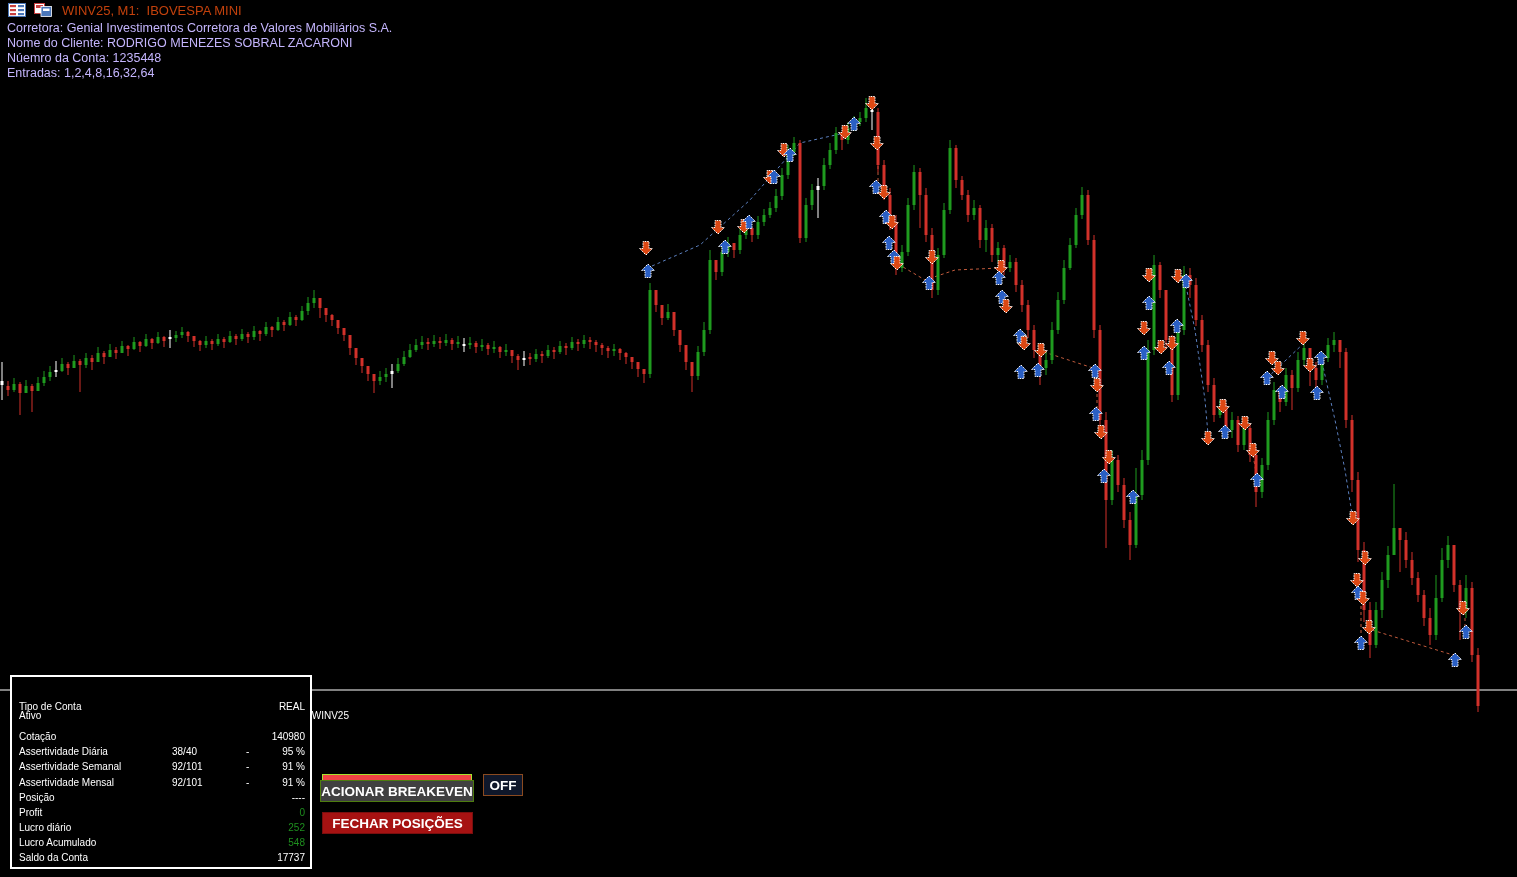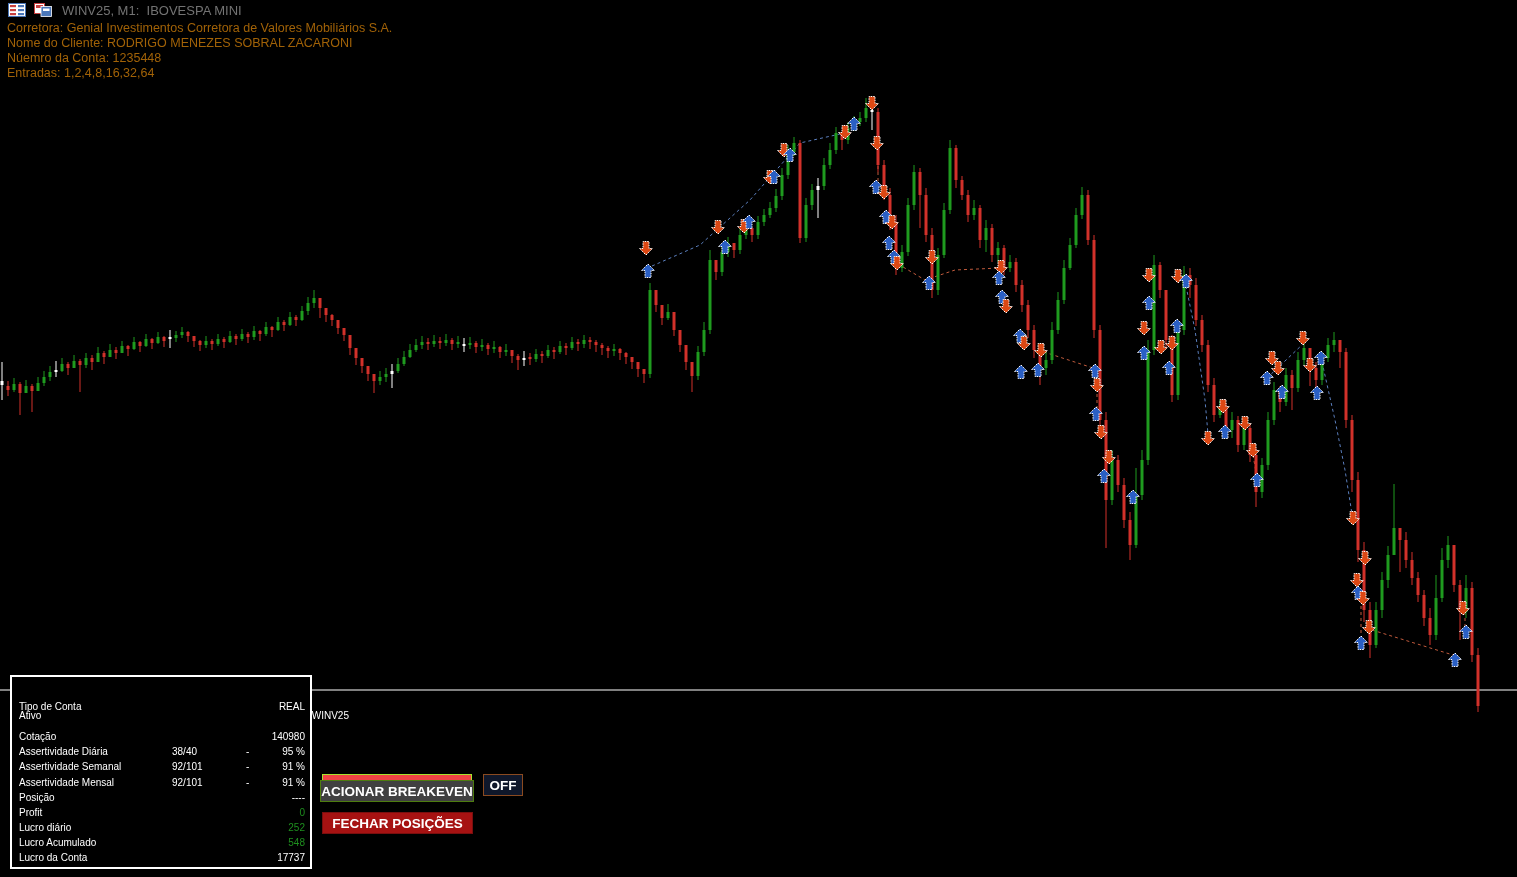--- a/index.html
+++ b/index.html
@@ -1,21 +1,21 @@
 <!DOCTYPE html>
 <html><head>
 <meta charset="utf-8">
 <style>
   html,body{margin:0;padding:0;background:#000;}
   #screen{position:relative;width:1517px;height:877px;background:#000;overflow:hidden;
           font-family:"Liberation Sans",sans-serif;}
   
   #hdr{position:absolute;left:0;top:0;color:#fff;}
-  #symline{position:absolute;left:62px;top:3px;font-size:13px;color:#737373;white-space:pre;}
-  .infoline{position:absolute;left:7px;font-size:12.5px;color:#a16207;white-space:pre;}
+  #symline{position:absolute;left:62px;top:3px;font-size:13px;color:#c2410c;white-space:pre;}
+  .infoline{position:absolute;left:7px;font-size:12.5px;color:#c4b5fd;white-space:pre;}
   .icon{position:absolute;top:3px;width:18px;height:14px;}
   
   #chart{position:absolute;left:0;top:0;}
   
   #panel{position:absolute;left:10px;top:675px;width:298px;height:190px;background:#000;
          border:2px solid #fff;z-index:5;}
   #panel-title-box{position:absolute;left:1px;top:1px;right:1px;height:19px;border:2px solid #fff;
          display:flex;align-items:center;justify-content:center;}
   #panel-title{font-size:15px;color:#fff;letter-spacing:.4px;}
   #rows{position:absolute;left:0;top:24px;right:0;bottom:0;}
@@ -692,21 +692,21 @@
         </div>
         <div class="prow" style="top: 120.8px;">
           <span class="plabel">Lucro diário</span>
           <span class="pval green">252</span>
         </div>
         <div class="prow" style="top: 135.9px;">
           <span class="plabel">Lucro Acumulado</span>
           <span class="pval green">548</span>
         </div>
         <div class="prow" style="top: 151px;">
-          <span class="plabel">Lucro da Conta</span>
+          <span class="plabel">Saldo da Conta</span>
           <span class="pval">17737</span>
         </div>
       </div>
   </div>
 
   <div class="btn" id="btn-ea">LIGAR/DESLIGAR EA</div>
   <div class="btn" id="btn-off">OFF</div>
   <div class="btn" id="btn-be">ACIONAR BREAKEVEN</div>
   <div class="btn" id="btn-fp">FECHAR POSIÇÕES</div>
 

